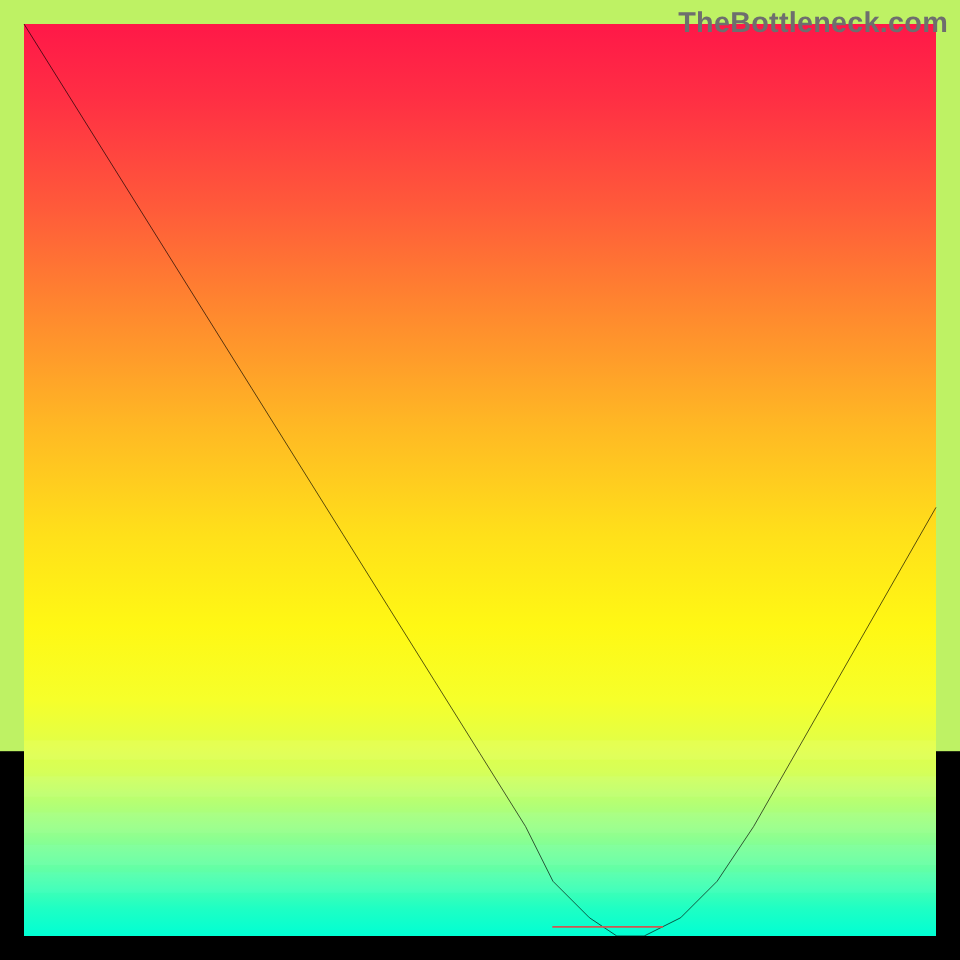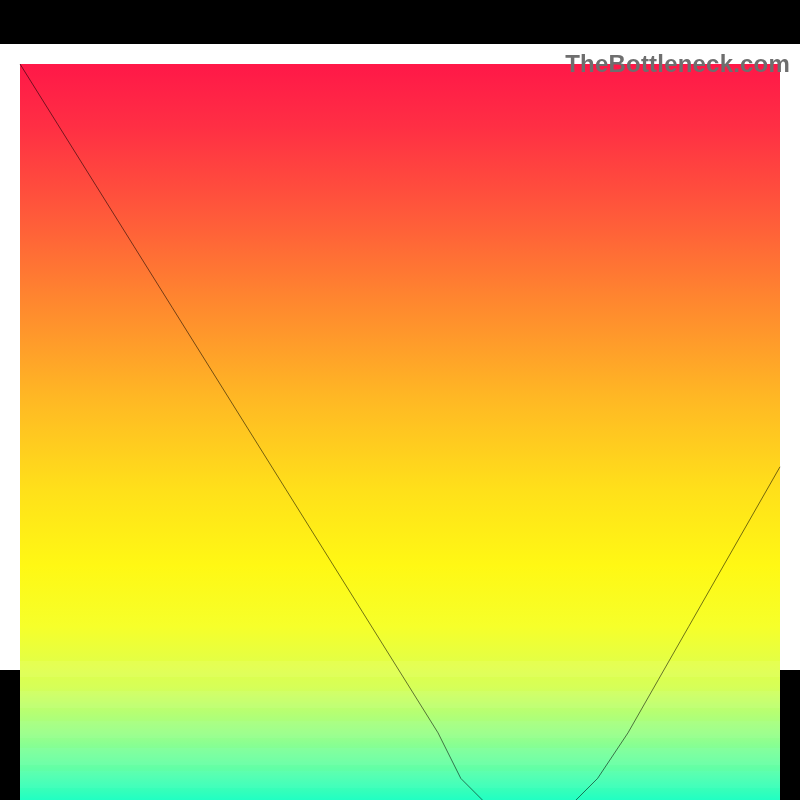--- a/index.html
+++ b/index.html
@@ -1,22 +1,21 @@
 <!DOCTYPE html>
 <html><head>
 <meta charset="utf-8">
 <style>
   * { margin: 0; padding: 0; box-sizing: border-box; }
   html, body { width: 800px; height: 800px; overflow: hidden; background: #000; }
   .stage {
     position: relative;
     width: 800px;
     height: 626px;
-    background: #ffffff;
-    margin-top: 44px;
+    background: #bef264;
   }
   .plot {
     position: absolute;
     left: 20px;
     top: 20px;
     width: 760px;
     height: 760px;
     background: linear-gradient(to bottom,
       #ff1848 0%,
       #ff2e44 8%,

